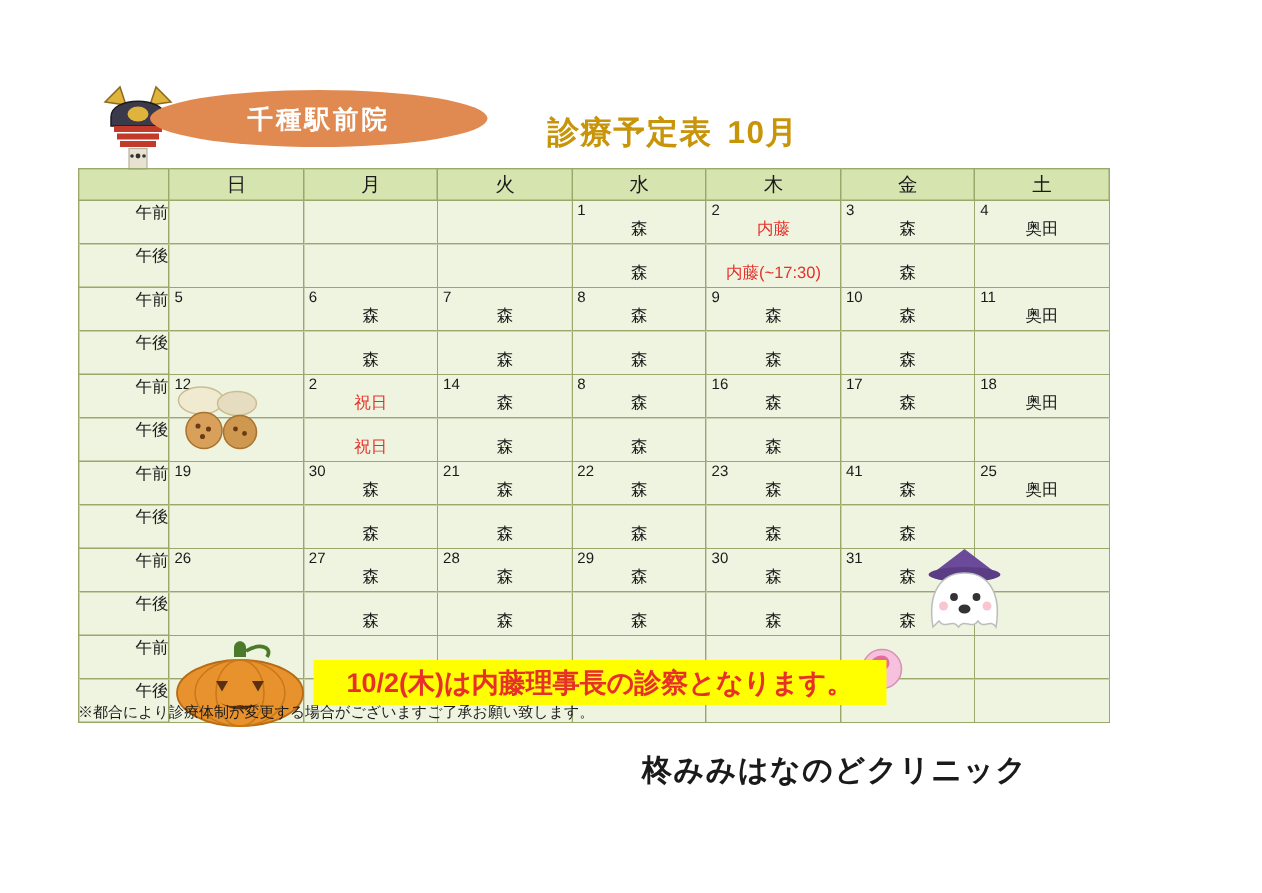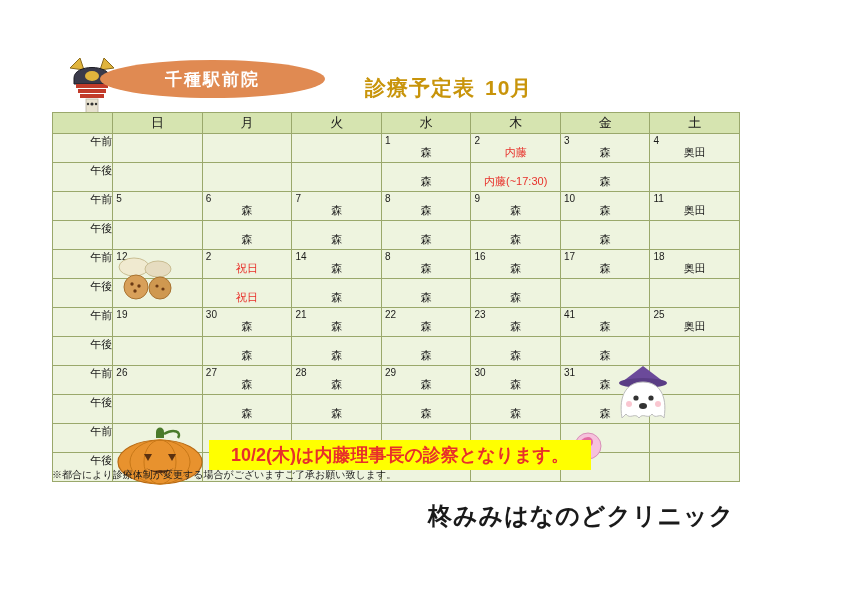--- a/index.html
+++ b/index.html
@@ -145,21 +145,21 @@
     position: absolute;
     left: 52px;
     top: 468px;
     font-size: 10px;
     color: #1a1a1a;
   }
   .signature {
     position: absolute;
     left: 428px;
     top: 500px;
-    font-size: 24px;
+    font-size: 20px;
     font-weight: bold;
     color: #1a1a1a;
     letter-spacing: 1px;
   }
 
   
   .deco { position: absolute; }
   .cookies { left: 112px; top: 255px; width: 72px; height: 46px; }
   .pumpkin { left: 112px; top: 424px; width: 96px; height: 62px; }
   .ghost   { left: 610px; top: 360px; width: 66px; height: 66px; }

